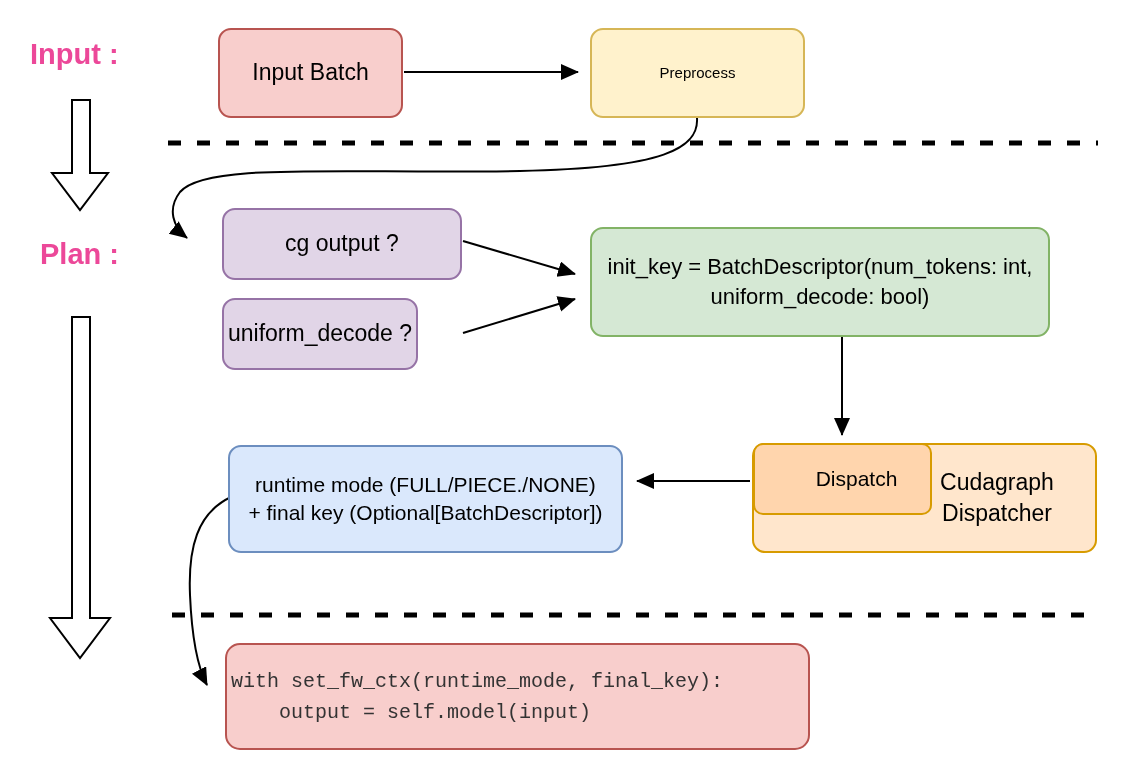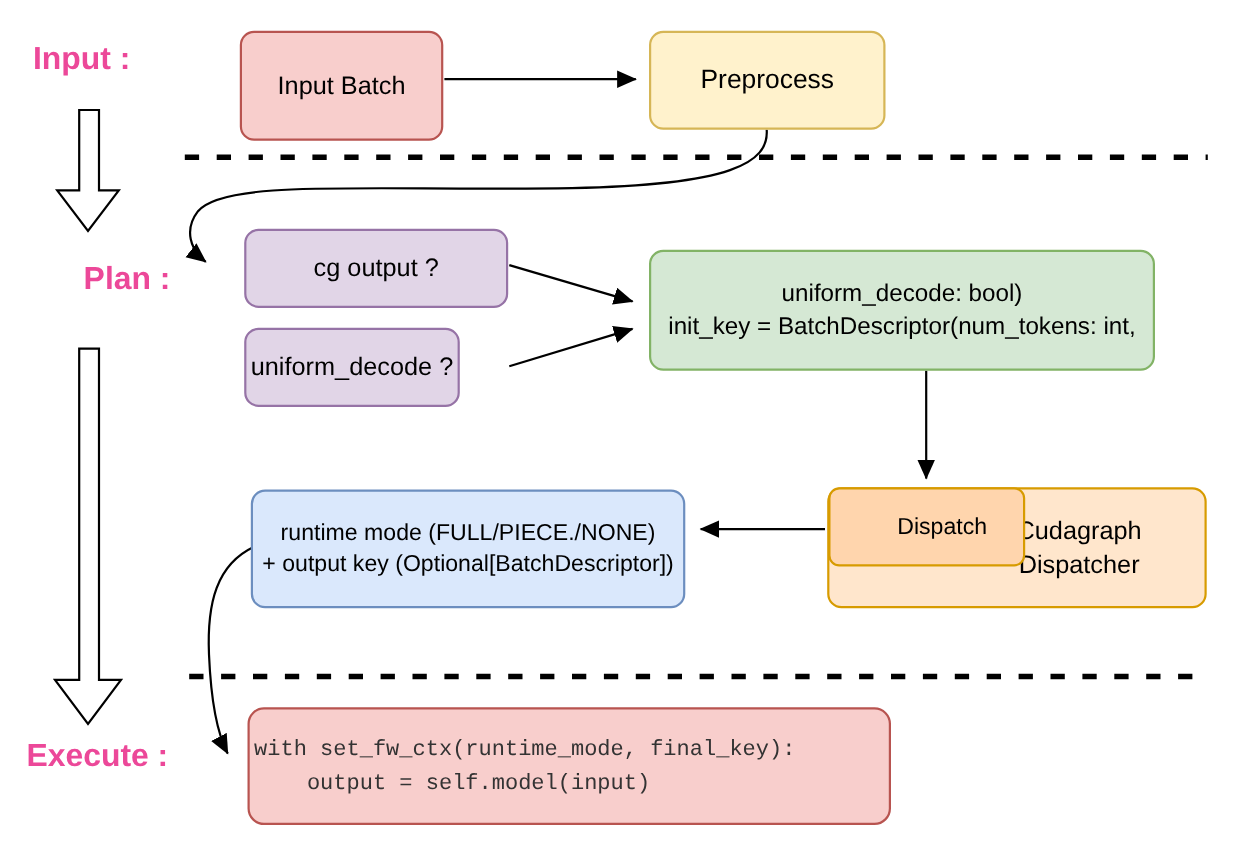--- a/index.html
+++ b/index.html
@@ -17,36 +17,36 @@
     position:absolute;font-weight:bold;font-size:29px;color:#ec4899;white-space:nowrap;
   }
   .node-pink   {background:var(--pink-fill);  border-color:var(--pink-stroke);}
   .node-yellow {background:var(--yellow-fill);border-color:var(--yellow-stroke);}
   .node-purple {background:var(--purple-fill);border-color:var(--purple-stroke);}
   .node-green  {background:var(--green-fill); border-color:var(--green-stroke);}
   .node-orange {background:var(--orange-fill);border-color:var(--orange-stroke);}
   .node-orange-dark{background:var(--orange-dark-fill);border-color:var(--orange-stroke);}
   .node-blue   {background:var(--blue-fill);  border-color:var(--blue-stroke);}
 
-  #node-input-batch    {left:218px;top:28px; width:185px;height:100px; font-size:23px;}
-  #node-preprocess     {left:590px;top:28px; width:215px;height:90px; font-size:24px;}
+  #node-input-batch    {left:218px;top:28px; width:185px;height:90px; font-size:23px;}
+  #node-preprocess     {left:590px;top:28px; width:215px;height:90px; font-size:15px;}
   #node-cg-padding     {left:222px;top:208px;width:240px;height:72px; font-size:23px;}
   #node-uniform-decode {left:222px;top:298px;width:196px;height:72px; font-size:23px;}
   #node-init-key       {left:590px;top:227px;width:460px;height:110px;font-size:22px;flex-direction:column;}
-  #node-cudagraph      {left:752px;top:443px;width:345px;height:110px;font-size:23px;justify-content:flex-end;padding-right:34px;}
+  #node-cudagraph      {left:752px;top:443px;width:345px;height:110px;font-size:23px;justify-content:flex-end;padding-right:18px;}
   #node-cudagraph .inner-label{width:160px;text-align:center;}
   #node-dispatch       {left:753px;top:443px;width:179px;height:72px; font-size:21px;border-radius:10px;padding-left:28px;}
   #node-runtime-mode   {left:228px;top:445px;width:395px;height:108px;font-size:21px;flex-direction:column;}
   #node-execute-code   {left:225px;top:643px;width:585px;height:107px;border-radius:15px;
                         flex-direction:column;align-items:flex-start;justify-content:center;
                         font-family:"Liberation Mono",monospace;font-size:20px;color:#333;
                         padding-left:4px;line-height:1.55;}
   .code-line{white-space:pre;}
   #label-input  {left:30px;top:38px;}
-  #label-plan   {left:40px;top:238px;margin-left:36px;}
+  #label-plan   {left:40px;top:238px;}
   #label-execute{left:24px;top:671px;}
 </style>
 </head>
 <body>
 
 <div id="canvas">
 
   <svg id="connectors" viewBox="0 0 1142 770" xmlns="http://www.w3.org/2000/svg">
     <defs>
       <marker id="ah" markerWidth="11" markerHeight="9" refX="8.5" refY="4" orient="auto">
@@ -64,44 +64,43 @@
     <path d="M 697 118 C 699 148, 665 168, 520 171 C 340 174, 205 162, 180 192 C 167 209, 173 227, 187 238" fill="none" stroke="#000" stroke-width="2" marker-end="url(#ah)"></path>
     <path d="M 463 241 L 575 274" fill="none" stroke="#000" stroke-width="2" marker-end="url(#ah)"></path>
     <path d="M 463 333 L 575 299" fill="none" stroke="#000" stroke-width="2" marker-end="url(#ah)"></path>
     <path d="M 842 337 L 842 435" fill="none" stroke="#000" stroke-width="2" marker-end="url(#ah)"></path>
     <path d="M 750 481 L 637 481" fill="none" stroke="#000" stroke-width="2" marker-end="url(#ah)"></path>
     <path d="M 231 497 C 197 513, 188 548, 190 595 C 192 642, 198 668, 207 685" fill="none" stroke="#000" stroke-width="2" marker-end="url(#ah)"></path>
   </svg>
 
   <div class="stage-label" id="label-input">Input :</div>
   <div class="stage-label" id="label-plan">Plan :</div>
-  <div class="stage-label" id="label-execute">Execute :</div>
 
   <div class="node node-pink" id="node-input-batch">Input Batch</div>
 
   <div class="node node-yellow" id="node-preprocess">Preprocess</div>
 
   <div class="node node-purple" id="node-cg-padding">cg output ?</div>
 
   <div class="node node-purple" id="node-uniform-decode">uniform_decode ?</div>
 
   <div class="node node-green" id="node-init-key">
+    <span>init_key = BatchDescriptor(num_tokens: int,</span>
     <span>uniform_decode: bool)</span>
-    <span>init_key = BatchDescriptor(num_tokens: int,</span>
   </div>
 
   <div class="node node-orange" id="node-cudagraph">
     <span class="inner-label">Cudagraph Dispatcher</span>
   </div>
 
   <div class="node node-orange-dark" id="node-dispatch">Dispatch</div>
 
   <div class="node node-blue" id="node-runtime-mode">
     <span>runtime mode (FULL/PIECE./NONE)</span>
-    <span>+ output key (Optional[BatchDescriptor])</span>
+    <span>+ final key (Optional[BatchDescriptor])</span>
   </div>
 
   <div class="node node-pink" id="node-execute-code">
     <span class="code-line">with set_fw_ctx(runtime_mode, final_key):</span>
     <span class="code-line">    output = self.model(input)</span>
   </div>
 
 </div>
 
 </body></html>

